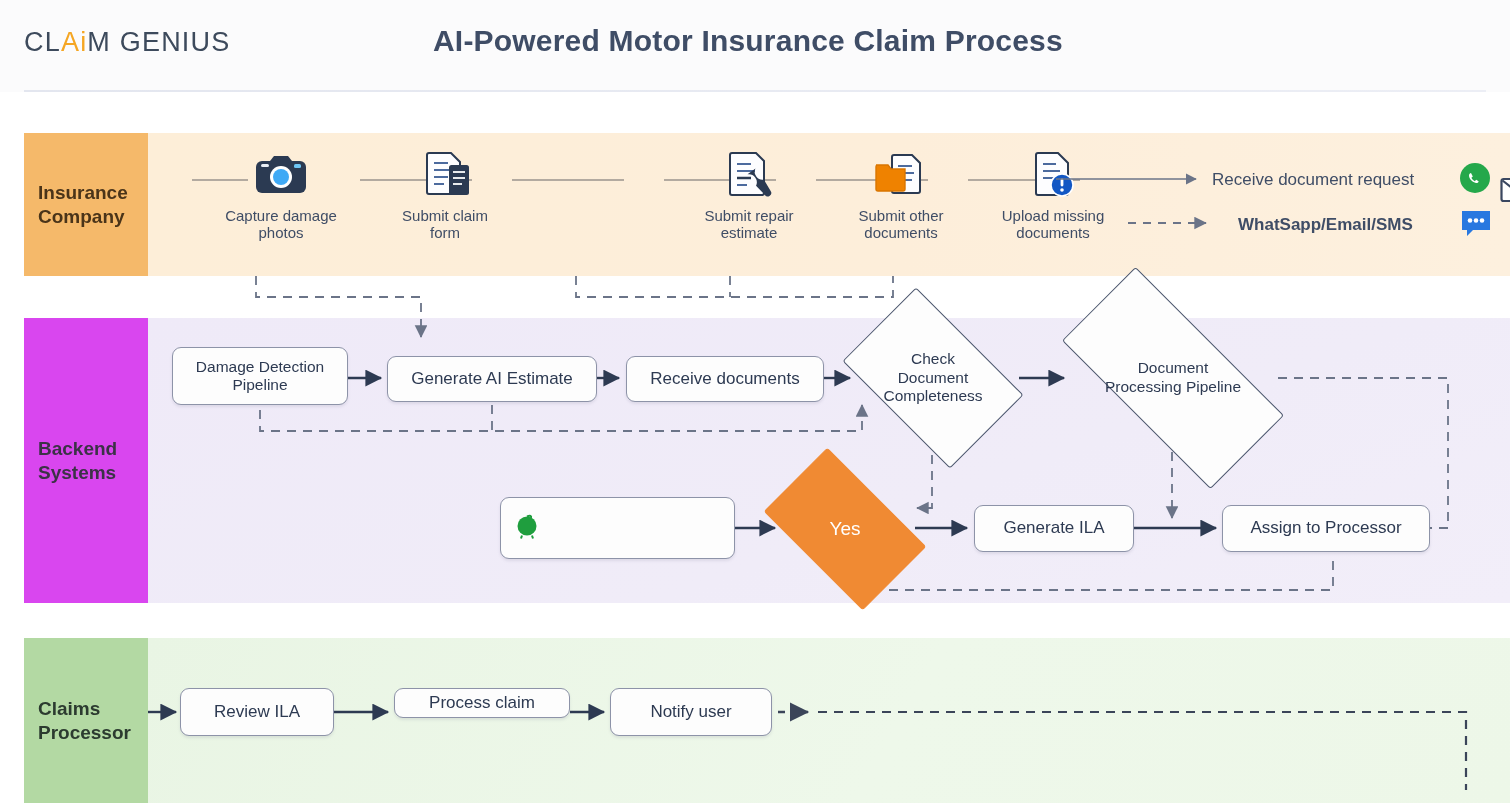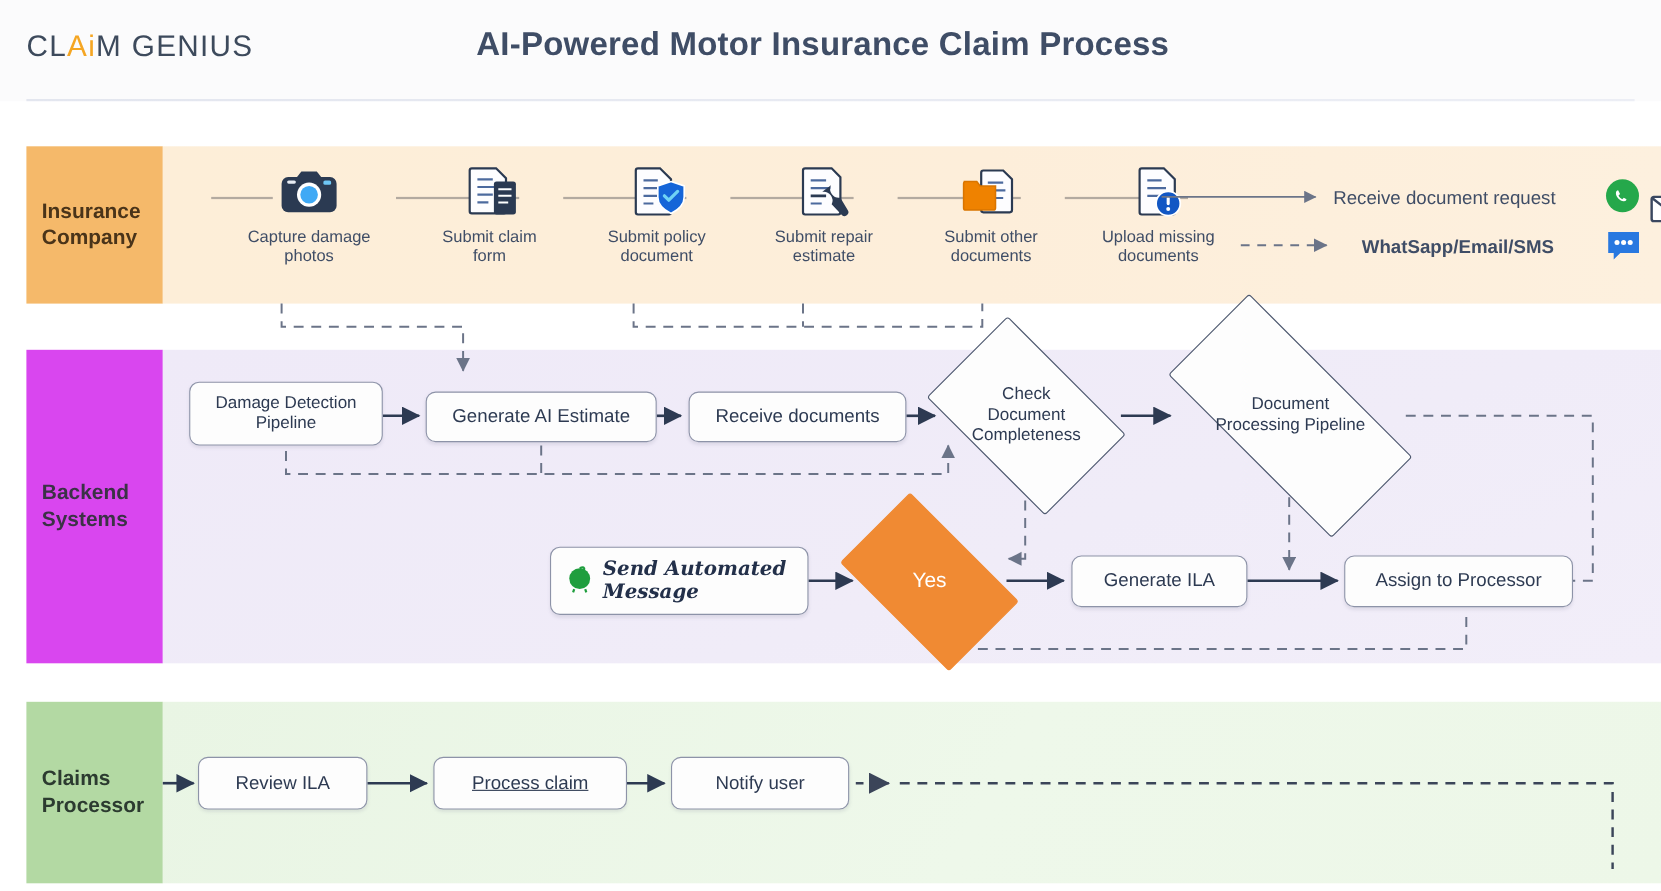--- a/index.html
+++ b/index.html
@@ -136,36 +136,20 @@
             <line x1="39" y1="23" x2="51" y2="23" stroke="#fff" stroke-width="1.8"></line>
             <line x1="39" y1="29" x2="51" y2="29" stroke="#fff" stroke-width="1.8"></line>
             <line x1="39" y1="35" x2="48" y2="35" stroke="#fff" stroke-width="1.8"></line>
           </svg>
         </div>
         <div class="lbl">
           <span>Submit claim</span><br><span>form</span>
         </div>
       </div>
 
-      <div class="step" style="left:374px; top:14px;">
-        <div class="ico">
-          <svg width="62" height="52" viewBox="0 0 62 52">
-            <path d="M14 4 h20 l10 10 v30 a2 2 0 0 1 -2 2 h-28 a2 2 0 0 1 -2 -2 v-38 a2 2 0 0 1 2 -2 z" fill="#fdfdff" stroke="#2b3a52" stroke-width="2"></path>
-            <line x1="19" y1="15" x2="32" y2="15" stroke="#4c6a9e" stroke-width="2"></line>
-            <line x1="19" y1="22" x2="36" y2="22" stroke="#4c6a9e" stroke-width="2"></line>
-            <line x1="19" y1="29" x2="32" y2="29" stroke="#4c6a9e" stroke-width="2"></line>
-            <line x1="19" y1="36" x2="28" y2="36" stroke="#4c6a9e" stroke-width="2"></line>
-            <path d="M44 16 l12 4 v10 c0 8 -6 12 -12 15 c-6 -3 -12 -7 -12 -15 v-10 z" fill="#1565d8" stroke="#fff" stroke-width="1.5"></path>
-            <path d="M38 29 l4 4 l8 -8" fill="none" stroke="#6fd2f5" stroke-width="3" stroke-linecap="round" stroke-linejoin="round"></path>
-          </svg>
-        </div>
-        <div class="lbl">
-          <span>Submit policy</span><br><span>document</span>
-        </div>
-      </div>
 
       <div class="step" style="left:526px; top:14px;">
         <div class="ico">
           <svg width="62" height="52" viewBox="0 0 62 52">
             <path d="M14 4 h24 l8 8 v32 a2 2 0 0 1 -2 2 h-30 a2 2 0 0 1 -2 -2 v-38 a2 2 0 0 1 2 -2 z" fill="#fdfdff" stroke="#2b3a52" stroke-width="2"></path>
             <line x1="19" y1="15" x2="33" y2="15" stroke="#4c6a9e" stroke-width="2"></line>
             <line x1="19" y1="22" x2="37" y2="22" stroke="#4c6a9e" stroke-width="2"></line>
             <line x1="19" y1="29" x2="33" y2="29" stroke="#2b3a52" stroke-width="2.5"></line>
             <line x1="19" y1="36" x2="29" y2="36" stroke="#4c6a9e" stroke-width="2"></line>
             <path d="M40 22 a8 8 0 0 0 10 10 l8 10 a3.5 3.5 0 0 1 -5 5 l-10 -8 a8 8 0 0 0 -10 -10 z" transform="translate(-4,-2) rotate(8 45 32)" fill="#2b3a52"></path>
@@ -334,39 +318,38 @@
 
   <div class="msgnode" style="left:500px; top:497px; width:235px; height:62px;">
     <span>
       <svg width="24" height="26" viewBox="0 0 24 26">
         <circle cx="12" cy="13" r="9.5" fill="#1f9e3e"></circle>
         <path d="M12 3.5 q5 -2 4 2" fill="none" stroke="#1f9e3e" stroke-width="2"></path>
         <line x1="7" y1="22.5" x2="6" y2="25.5" stroke="#1f9e3e" stroke-width="2"></line>
         <line x1="17" y1="22.5" x2="18" y2="25.5" stroke="#1f9e3e" stroke-width="2"></line>
       </svg>
     </span>
-    <span class="mtxt">Send Automated Message</span>
   </div>
 
   <div class="diamond orange" style="left:775px; top:484px; width:140px; height:90px;">
     <div class="dshape"></div>
     <div class="dtxt">Yes</div>
   </div>
 
   <div class="node" style="left:974px; top:505px; width:160px; height:47px;">
     <span>Generate ILA</span>
   </div>
 
   <div class="node" style="left:1222px; top:505px; width:208px; height:47px;">
     <span>Assign to Processor</span>
   </div>
 
   <div class="node" style="left:180px; top:688px; width:154px; height:48px;">
     <span>Review ILA</span>
   </div>
-  <div class="node" style="left:394px; top:688px; width:176px; height:48px;text-decoration:underline;">
+  <div class="node" style="left:394px; top:688px; width:176px; height:30px;">
     <span>Process claim</span>
   </div>
   <div class="node" style="left:610px; top:688px; width:162px; height:48px;">
     <span>Notify user</span>
   </div>
 
 </div>
 
 </body></html>

